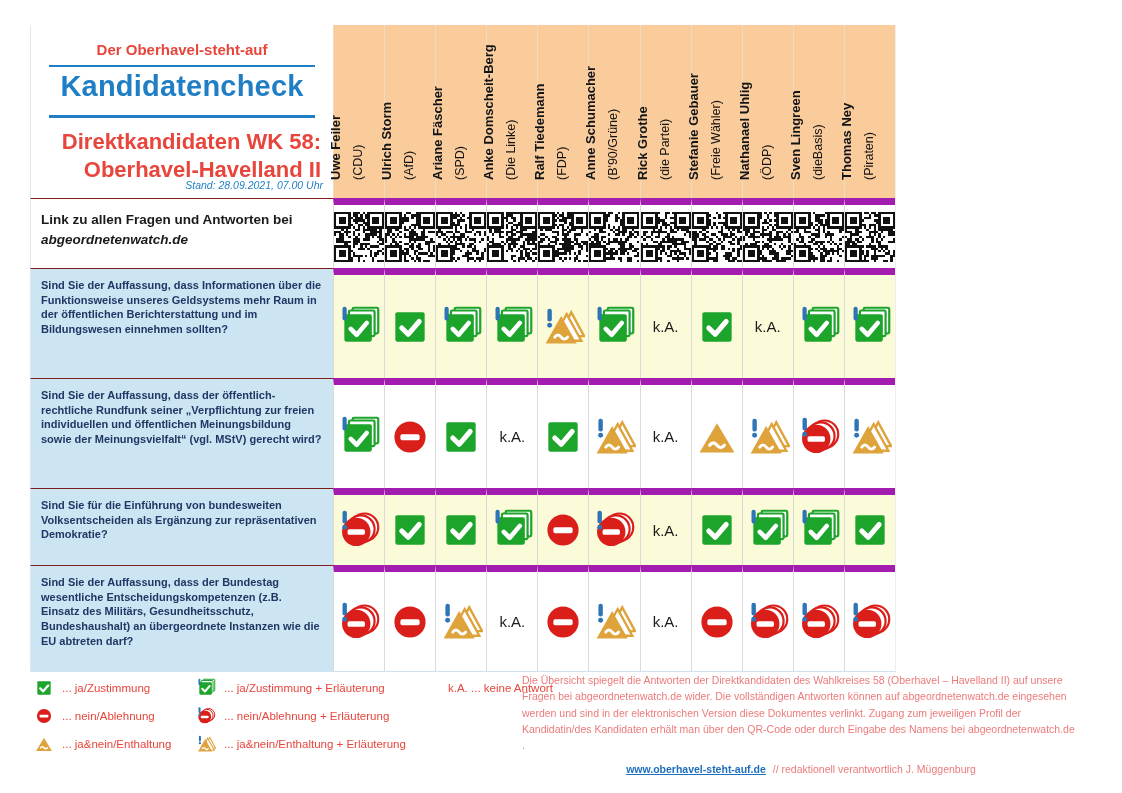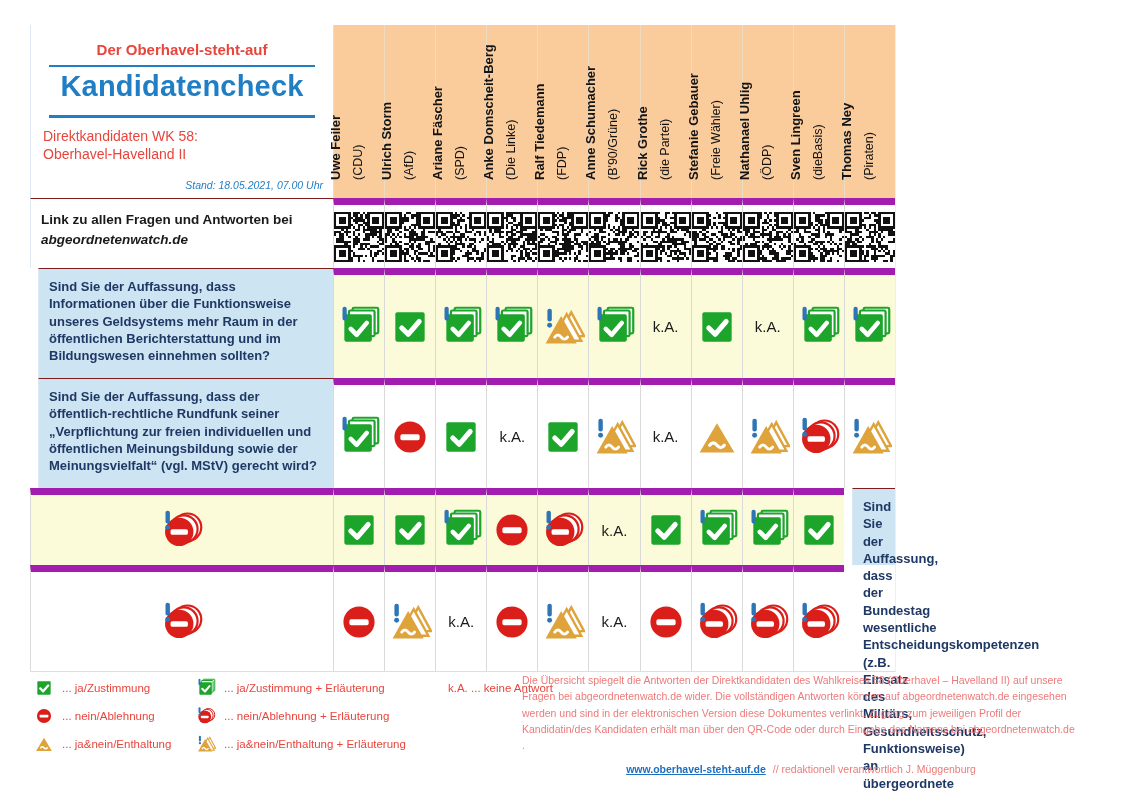--- a/index.html
+++ b/index.html
@@ -20,37 +20,37 @@
     border-bottom:1px solid #cfe2f0;border-right:1px solid #eeeeee;
   }
   .cell{min-width:0;min-height:0;}
 
   
   .hdr-label{position:relative;background:#fff;border-left:1px solid #dce9f4;padding:16px 12px 6px;}
   .t-red1{color:var(--accent-red);font-weight:bold;font-size:15px;text-align:center;}
   .t-main{color:var(--title-blue);font-weight:bold;font-size:29px;text-align:center;
           border-top:2px solid var(--title-blue);border-bottom:3px solid var(--title-blue);
           padding:3px 0 12px;margin:7px 6px 10px;letter-spacing:.2px;}
-  .t-sub{color:var(--accent-red);font-weight:normal;font-size:14px;text-align:left;line-height:1.25;}
+  .t-sub{color:var(--accent-red);font-weight:bold;font-size:22px;text-align:right;line-height:1.25;}
   .t-stand{position:absolute;right:10px;bottom:7px;color:var(--title-blue);font-style:italic;font-size:10.5px;}
 
   
   .hdr-cand{position:relative;background:var(--header-orange);border-left:1px solid #eddcc2;}
   .vwrap{position:absolute;left:50%;top:50%;width:160px;height:66px;
          transform:translate(-50%,-50%) rotate(-90deg);
          padding-left:12px;line-height:1.5;}
   .vname{font-weight:bold;font-size:13px;color:#141414;white-space:nowrap;}
   .vparty{font-size:12.5px;color:#141414;margin-top:3px;white-space:nowrap;}
 
   
   .lbl{border-left:1px solid #dce9f4;border-top:1px solid #7f1d1d;}
   .qr-lbl{background:#fff;color:#1a1a1a;font-weight:bold;font-size:13.5px;line-height:1.45;padding:11px 10px;}
   .qr-lbl .l2{font-style:italic;}
-  .q-lbl{background:var(--label-blue);color:var(--question-navy);font-weight:bold;font-size:13px;
-         line-height:1.33;padding:9px 10px 6px;margin-left:8px;}
+  .q-lbl{background:var(--label-blue);color:var(--question-navy);font-weight:bold;font-size:11px;
+         line-height:1.33;padding:9px 10px 6px;}
 
   
   .body{display:flex;align-items:center;justify-content:center;background:#fff;
         border-left:1px solid #dadada;border-top:7px solid #a21caf;}
   .yellow{background:var(--row-yellow);}
   .qr{width:50px;height:50px;display:block;}
   .qr svg{width:100%;height:100%;display:block;}
   .icon{width:44px;height:44px;display:block;}
   .icon svg,.icon-s svg{width:100%;height:100%;display:block;}
   .ka{font-size:15px;color:#1a1a1a;}
@@ -73,21 +73,21 @@
 <div class="page">
 
   <div class="grid" id="grid">
     <div class="cell hdr-label">
       <div class="t-red1">Der Oberhavel-steht-auf</div>
       <div class="t-main">Kandidatencheck</div>
       <div class="t-sub">
         <span>Direktkandidaten WK 58:</span><br>
         <span>Oberhavel-Havelland II</span>
       </div>
-      <div class="t-stand">Stand: 18.05.2021, 07.00 Uhr</div>
+      <div class="t-stand">Stand: 28.09.2021, 07.00 Uhr</div>
     </div>
 
   <div class="cell hdr-cand">
         <div class="vwrap">
           <div class="vname">Uwe Feiler</div>
           <div class="vparty">(CDU)</div>
         </div>
       </div>
       <div class="cell hdr-cand">
         <div class="vwrap">
@@ -3011,20 +3011,21 @@
           <svg viewBox="0 0 48 48">
             <path d="M33 8 47 34H19Z" fill="#fff" stroke="#DFA33C" stroke-width="2.6"></path>
             <path d="M28 10 44 39H12Z" fill="#fff" stroke="#DFA33C" stroke-width="2.6"></path>
             <path d="M22 12 39 42H5Z" fill="#DFA33C"></path>
             <path d="M15 35q3.5-4.5 7 0t7 0" fill="none" stroke="#fff" stroke-width="3.2" stroke-linecap="round"></path>
             <rect x="7" y="4" width="4.8" height="14" rx="2.3" fill="#2E75B6"></rect>
             <circle cx="9.4" cy="22" r="2.7" fill="#2E75B6"></circle>
           </svg>
         </span>
       </div>
+      <div class="cell lbl q-lbl">Sind Sie für die Einführung von bundesweiten Volksentscheiden als Ergänzung zur repräsentativen Demokratie?</div>
       <div class="cell body yellow">
         <span class="icon">
           <svg viewBox="0 0 48 48">
             <circle cx="30" cy="21" r="15" fill="#fff" stroke="#DA1F1A" stroke-width="2.4"></circle>
             <circle cx="26" cy="23" r="15" fill="#fff" stroke="#DA1F1A" stroke-width="2.4"></circle>
             <circle cx="21" cy="26" r="15.5" fill="#DA1F1A"></circle>
             <rect x="11.5" y="23.2" width="19" height="6" rx="2" fill="#fff"></rect>
             <rect x="6" y="3" width="4.8" height="14" rx="2.3" fill="#2E75B6"></rect>
             <circle cx="8.4" cy="21" r="2.7" fill="#2E75B6"></circle>
           </svg>
@@ -3111,21 +3112,21 @@
         </span>
       </div>
       <div class="cell body yellow">
         <span class="icon">
           <svg viewBox="0 0 48 48">
             <rect x="8" y="8" width="32" height="32" rx="2" fill="#1CA42B"></rect>
             <path d="M15 25l7 7 12-14" fill="none" stroke="#fff" stroke-width="5.5" stroke-linecap="round" stroke-linejoin="round"></path>
           </svg>
         </span>
       </div>
-      <div class="cell lbl q-lbl">Sind Sie der Auffassung, dass der Bundestag wesentliche Entscheidungskompetenzen (z.B. Einsatz des Militärs, Gesundheitsschutz, Funktionsweise) an übergeordnete Instanzen wie die EU abtreten darf?</div>
+      <div class="cell lbl q-lbl">Sind Sie der Auffassung, dass der Bundestag wesentliche Entscheidungskompetenzen (z.B. Einsatz des Militärs, Gesundheitsschutz, Bundeshaushalt) an übergeordnete Instanzen wie die EU abtreten darf?</div>
       <div class="cell body">
         <span class="icon">
           <svg viewBox="0 0 48 48">
             <circle cx="30" cy="21" r="15" fill="#fff" stroke="#DA1F1A" stroke-width="2.4"></circle>
             <circle cx="26" cy="23" r="15" fill="#fff" stroke="#DA1F1A" stroke-width="2.4"></circle>
             <circle cx="21" cy="26" r="15.5" fill="#DA1F1A"></circle>
             <rect x="11.5" y="23.2" width="19" height="6" rx="2" fill="#fff"></rect>
             <rect x="6" y="3" width="4.8" height="14" rx="2.3" fill="#2E75B6"></rect>
             <circle cx="8.4" cy="21" r="2.7" fill="#2E75B6"></circle>
           </svg>

